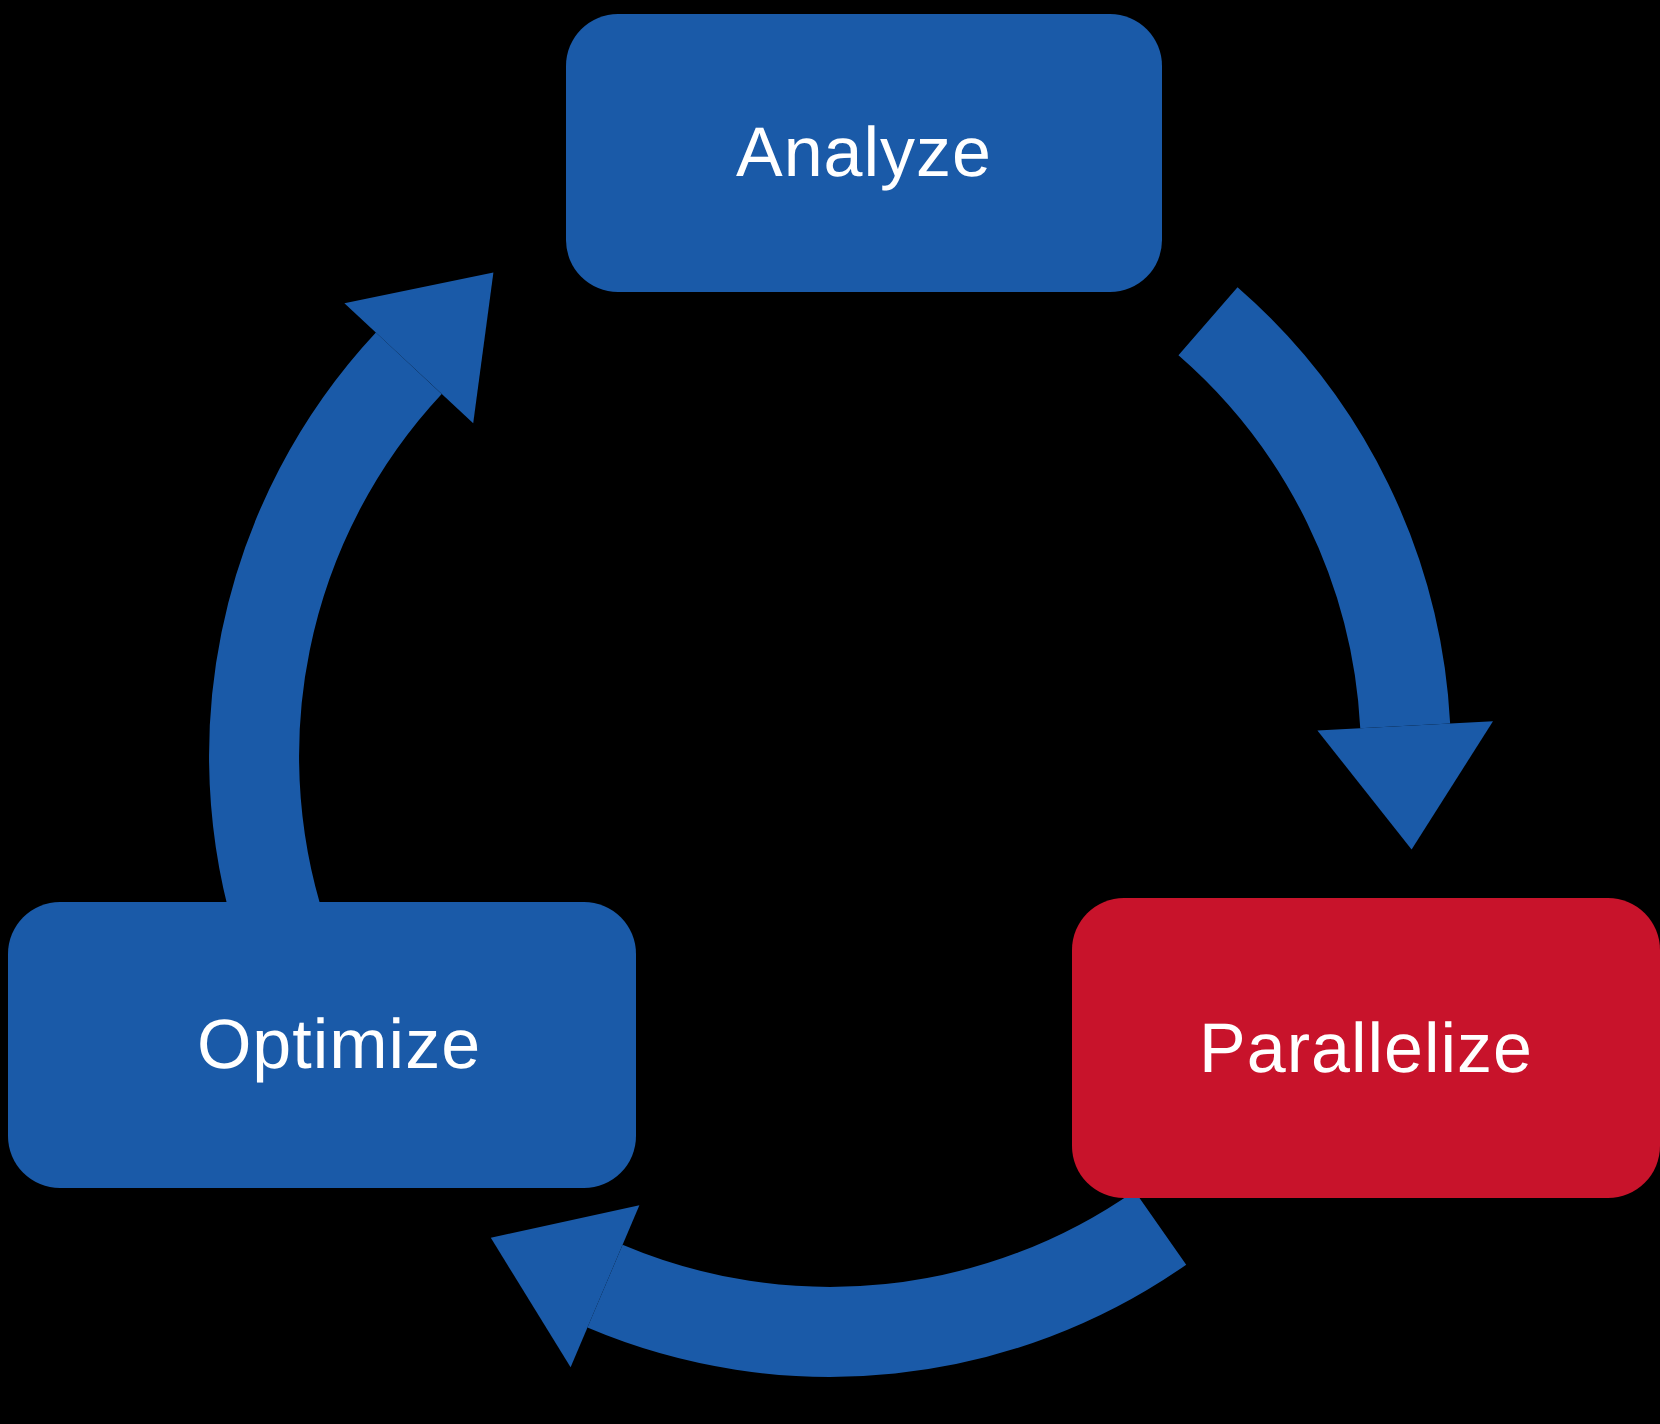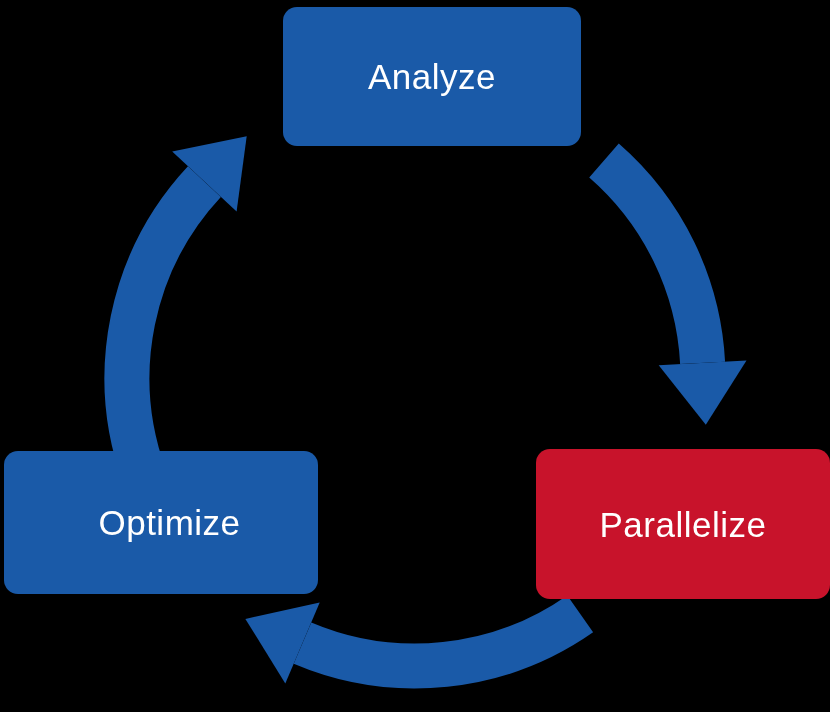--- a/index.html
+++ b/index.html
@@ -19,21 +19,21 @@
     position: absolute;
     left: 0;
     top: 0;
     width: 830px;
     height: 712px;
     z-index: 1;
   }
   .node {
     position: absolute;
     z-index: 2;
-    border-radius: 14px;
+    border-radius: 26px;
     display: flex;
     align-items: center;
     justify-content: center;
   }
   .node-label {
     color: #ffffff;
     font-size: 35px;
     line-height: 1;
     letter-spacing: 0.5px;
     white-space: nowrap;

